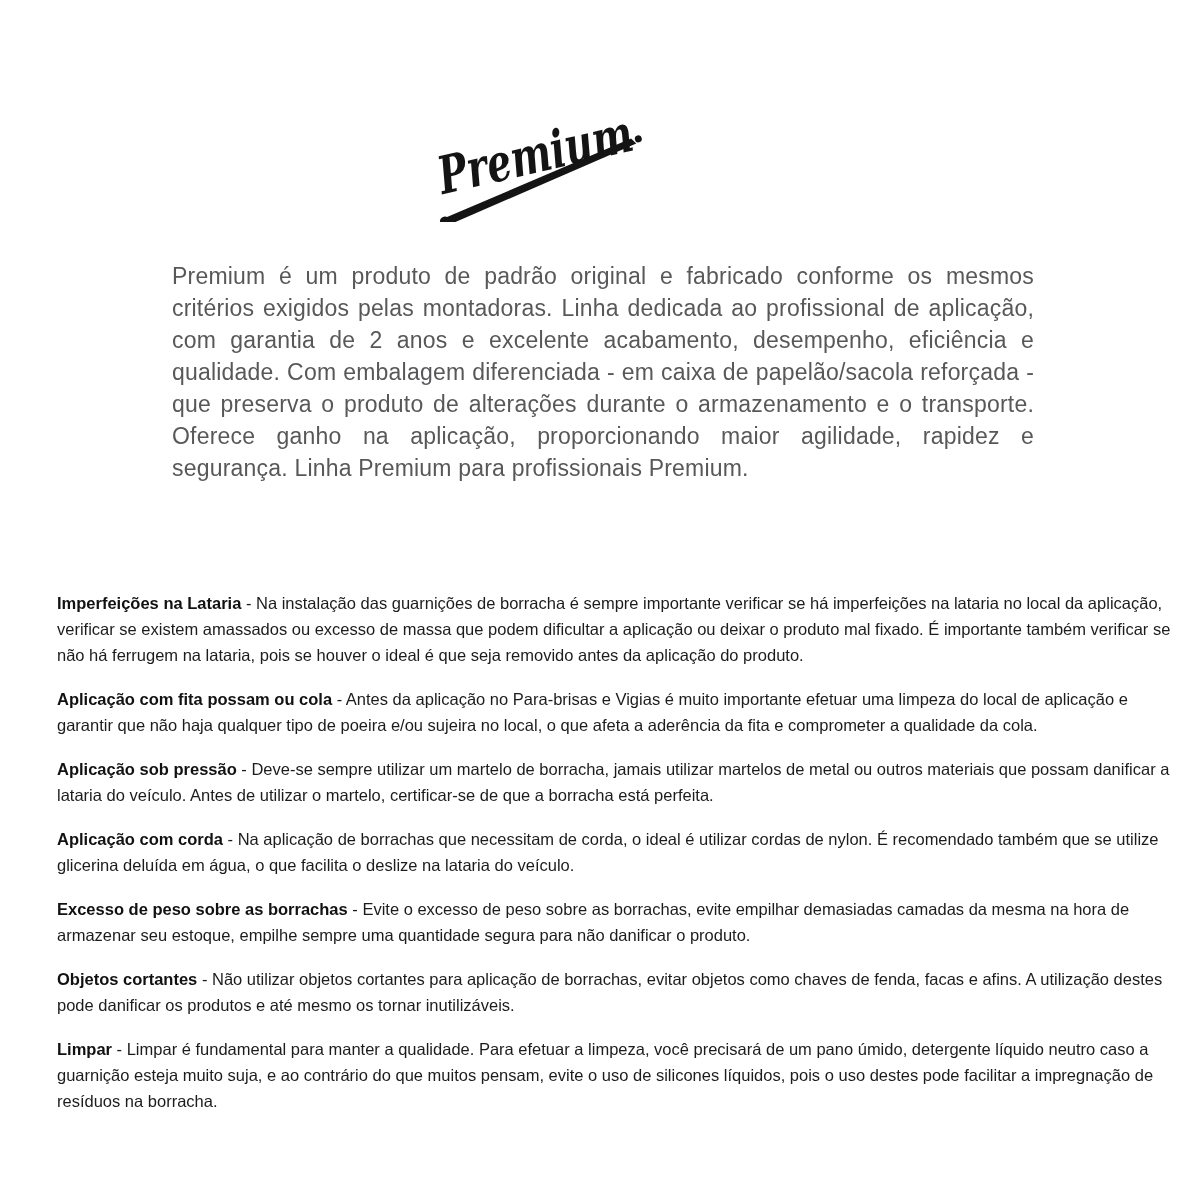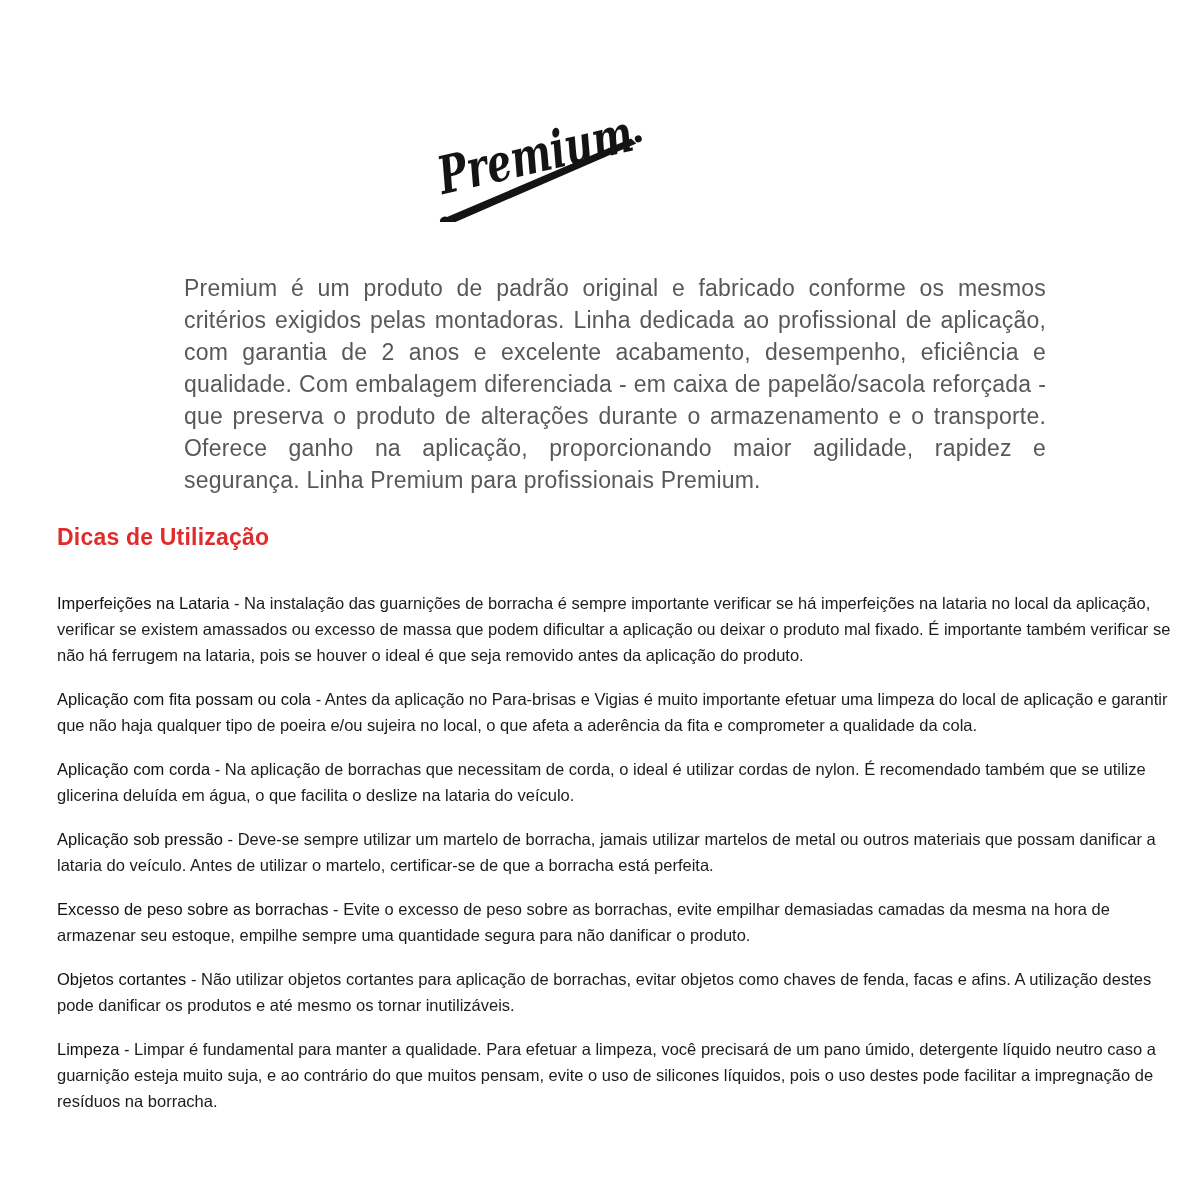--- a/index.html
+++ b/index.html
@@ -33,21 +33,21 @@
     fill: #141414;
   }
   .logo-swash { fill: #141414; }
 
   
   .intro {
     position: absolute;
     left: 168px;
     top: 256px;
     width: 862px;
-    margin: 16px;
+    margin: 4px;
     color: #58585a;
     font-size: 23px;
     line-height: 32px;
     text-align: justify;
     letter-spacing: 0.2px;
   }
 
   
   .section-title {
     position: absolute;
@@ -68,21 +68,21 @@
     top: 590px;
     width: 1124px;
     color: #1c1c1c;
     font-size: 16.5px;
     line-height: 26px;
   }
   .tip {
     margin: 0 0 18px 0;
   }
   .tip strong {
-    font-weight: normal;
+    font-weight: bold;
     color: #111111;
   }
   .sep { white-space: pre; }
 </style>
 </head>
 <body>
 
 <div class="canvas">
 
   <div class="logo">
@@ -91,33 +91,32 @@
         <text class="logo-text" x="16" y="72" textLength="198" lengthAdjust="spacingAndGlyphs">Premium</text>
         <polygon class="logo-swash" points="10,96 212,60 216,66 16,103"></polygon>
         <circle class="logo-swash" cx="12" cy="99" r="5"></circle>
         <circle class="logo-swash" cx="219" cy="62" r="3.5"></circle>
       </g>
     </svg>
   </div>
 
   <p class="intro">Premium é um produto de padrão original e fabricado conforme os mesmos critérios exigidos pelas montadoras. Linha dedicada ao profissional de aplicação, com garantia de 2 anos e excelente acabamento, desempenho, eficiência e qualidade. Com embalagem diferenciada - em caixa de papelão/sacola reforçada - que preserva o produto de alterações durante o armazenamento e o transporte. Oferece ganho na aplicação, proporcionando maior agilidade, rapidez e segurança. Linha Premium para profissionais Premium.</p>
 
-  <h2 class="section-title">Dicas de Utilização</h2>
 
   <div class="tips">
 
     <p class="tip"><strong>Imperfeições na Lataria</strong><span class="sep"> - </span><span>Na instalação das guarnições de borracha é sempre importante verificar se há imperfeições na lataria no local da aplicação, verificar se existem amassados ou excesso de massa que podem dificultar a aplicação ou deixar o produto mal fixado. É importante também verificar se não há ferrugem na lataria, pois se houver o ideal é que seja removido antes da aplicação do produto.</span></p>
 
     <p class="tip"><strong>Aplicação com fita possam ou cola</strong><span class="sep"> - </span><span>Antes da aplicação no Para-brisas e Vigias é muito importante efetuar uma limpeza do local de aplicação e garantir que não haja qualquer tipo de poeira e/ou sujeira no local, o que afeta a aderência da fita e comprometer a qualidade da cola.</span></p>
 
+    <p class="tip"><strong>Aplicação sob pressão</strong><span class="sep"> - </span><span>Deve-se sempre utilizar um martelo de borracha, jamais utilizar martelos de metal ou outros materiais que possam danificar a lataria do veículo. Antes de utilizar o martelo, certificar-se de que a borracha está perfeita.</span></p>
+
     <p class="tip"><strong>Aplicação com corda</strong><span class="sep"> - </span><span>Na aplicação de borrachas que necessitam de corda, o ideal é utilizar cordas de nylon. É recomendado também que se utilize glicerina deluída em água, o que facilita o deslize na lataria do veículo.</span></p>
-
-    <p class="tip"><strong>Aplicação sob pressão</strong><span class="sep"> - </span><span>Deve-se sempre utilizar um martelo de borracha, jamais utilizar martelos de metal ou outros materiais que possam danificar a lataria do veículo. Antes de utilizar o martelo, certificar-se de que a borracha está perfeita.</span></p>
 
     <p class="tip"><strong>Excesso de peso sobre as borrachas</strong><span class="sep"> - </span><span>Evite o excesso de peso sobre as borrachas, evite empilhar demasiadas camadas da mesma na hora de armazenar seu estoque, empilhe sempre uma quantidade segura para não danificar o produto.</span></p>
 
     <p class="tip"><strong>Objetos cortantes</strong><span class="sep"> - </span><span>Não utilizar objetos cortantes para aplicação de borrachas, evitar objetos como chaves de fenda, facas e afins. A utilização destes pode danificar os produtos e até mesmo os tornar inutilizáveis.</span></p>
 
-    <p class="tip"><strong>Limpeza</strong><span class="sep"> - </span><span>Limpar é fundamental para manter a qualidade. Para efetuar a limpeza, você precisará de um pano úmido, detergente líquido neutro caso a guarnição esteja muito suja, e ao contrário do que muitos pensam, evite o uso de silicones líquidos, pois o uso destes pode facilitar a impregnação de resíduos na borracha.</span></p>
+    <p class="tip"><strong>Limpar</strong><span class="sep"> - </span><span>Limpar é fundamental para manter a qualidade. Para efetuar a limpeza, você precisará de um pano úmido, detergente líquido neutro caso a guarnição esteja muito suja, e ao contrário do que muitos pensam, evite o uso de silicones líquidos, pois o uso destes pode facilitar a impregnação de resíduos na borracha.</span></p>
 
   </div>
 
 </div>
 
 </body></html>

